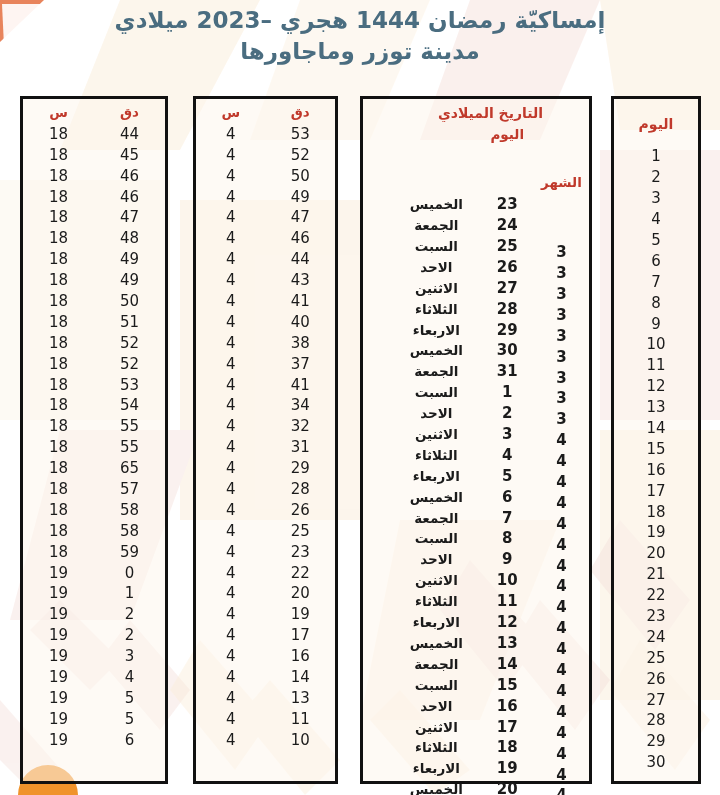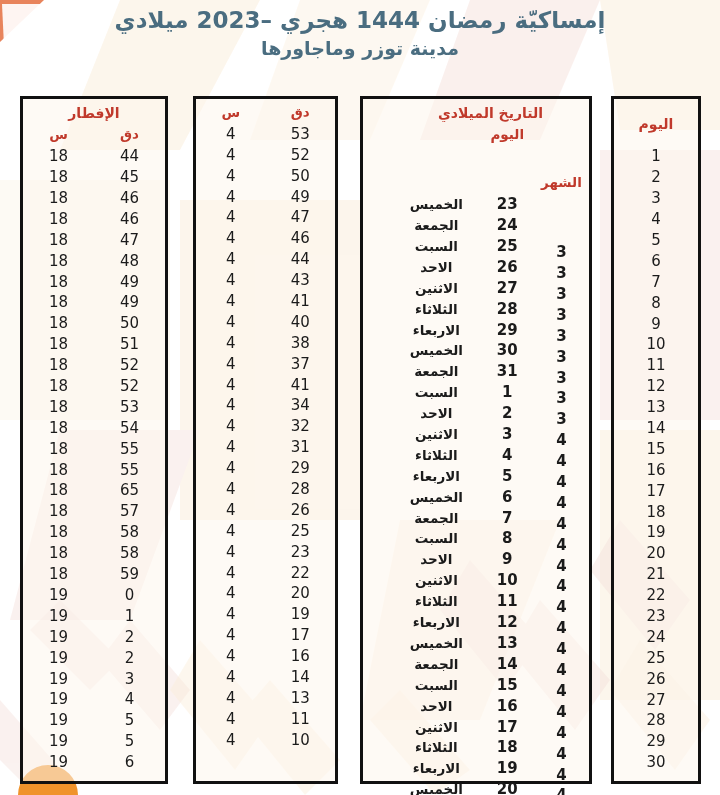--- a/index.html
+++ b/index.html
@@ -36,21 +36,21 @@
     margin: 6px 0 0 0;
     font-size: 23px;
     font-weight: bold;
     color: #4a6d80;
     letter-spacing: 0;
     line-height: 1.25;
     white-space: nowrap;
   }
   #subtitle {
     margin: 2px 0 0 0;
-    font-size: 19px;
+    font-size: 23px;
     font-weight: bold;
     color: #4a6d80;
     line-height: 1.25;
     white-space: nowrap;
   }
 
   
   .box {
     position: absolute;
     top: 96px;
@@ -149,21 +149,20 @@
 
   <path d="M 18 795 A 30 30 0 0 1 78 795 Z" fill="#f0932b"></path>
 </svg>
 
 <div id="header">
   <div id="title">إمساكيّة رمضان 1444 هجري –2023 ميلادي</div>
   <div id="subtitle">مدينة توزر وماجاورها</div>
 </div>
 
 <div class="box" id="box-iftar">
-  <div class="box-head">الإفطار</div>
   <div class="box-subhead">
     <span class="c-m">دق</span>
     <span class="c-h">س</span>
   </div>
   <div class="rows" id="rows-iftar">
       <div class="row">
         <span class="c-m">44</span>
         <span class="c-h">18</span>
       </div>
       <div class="row">

